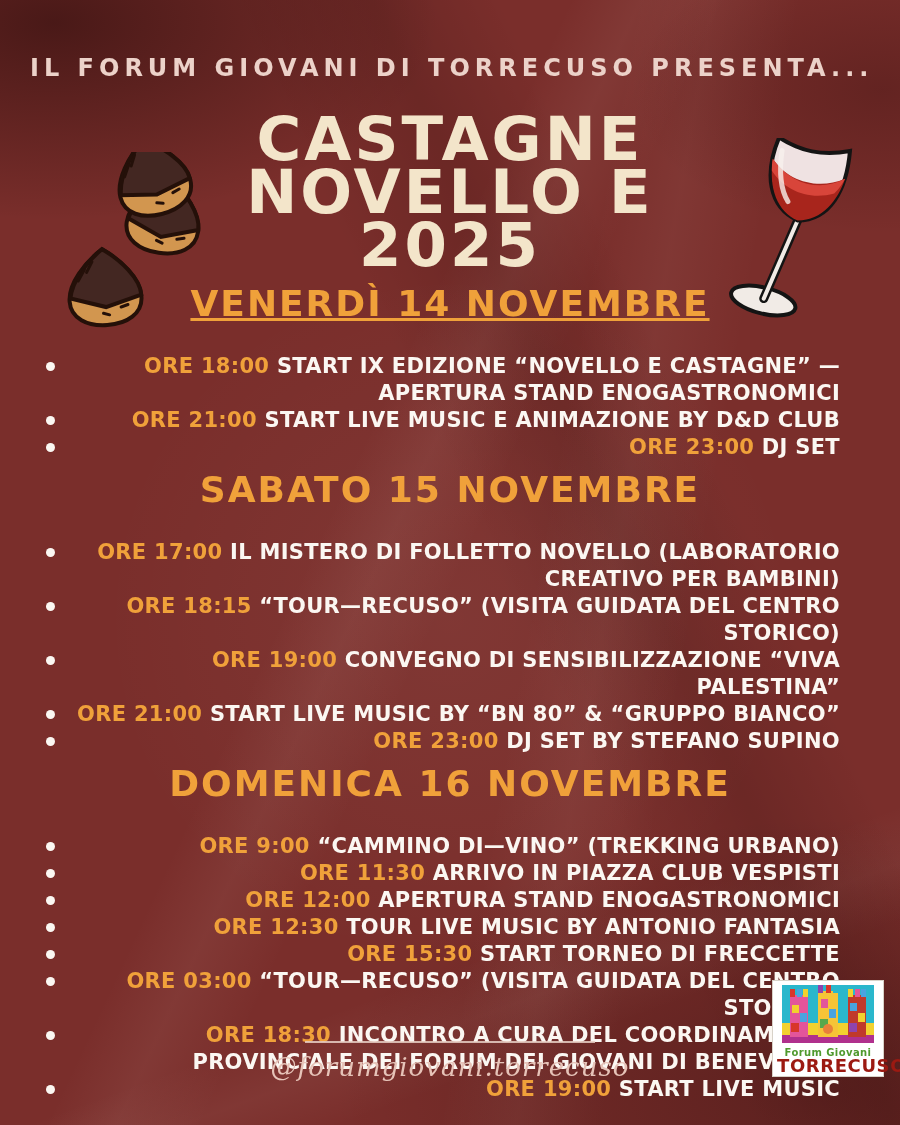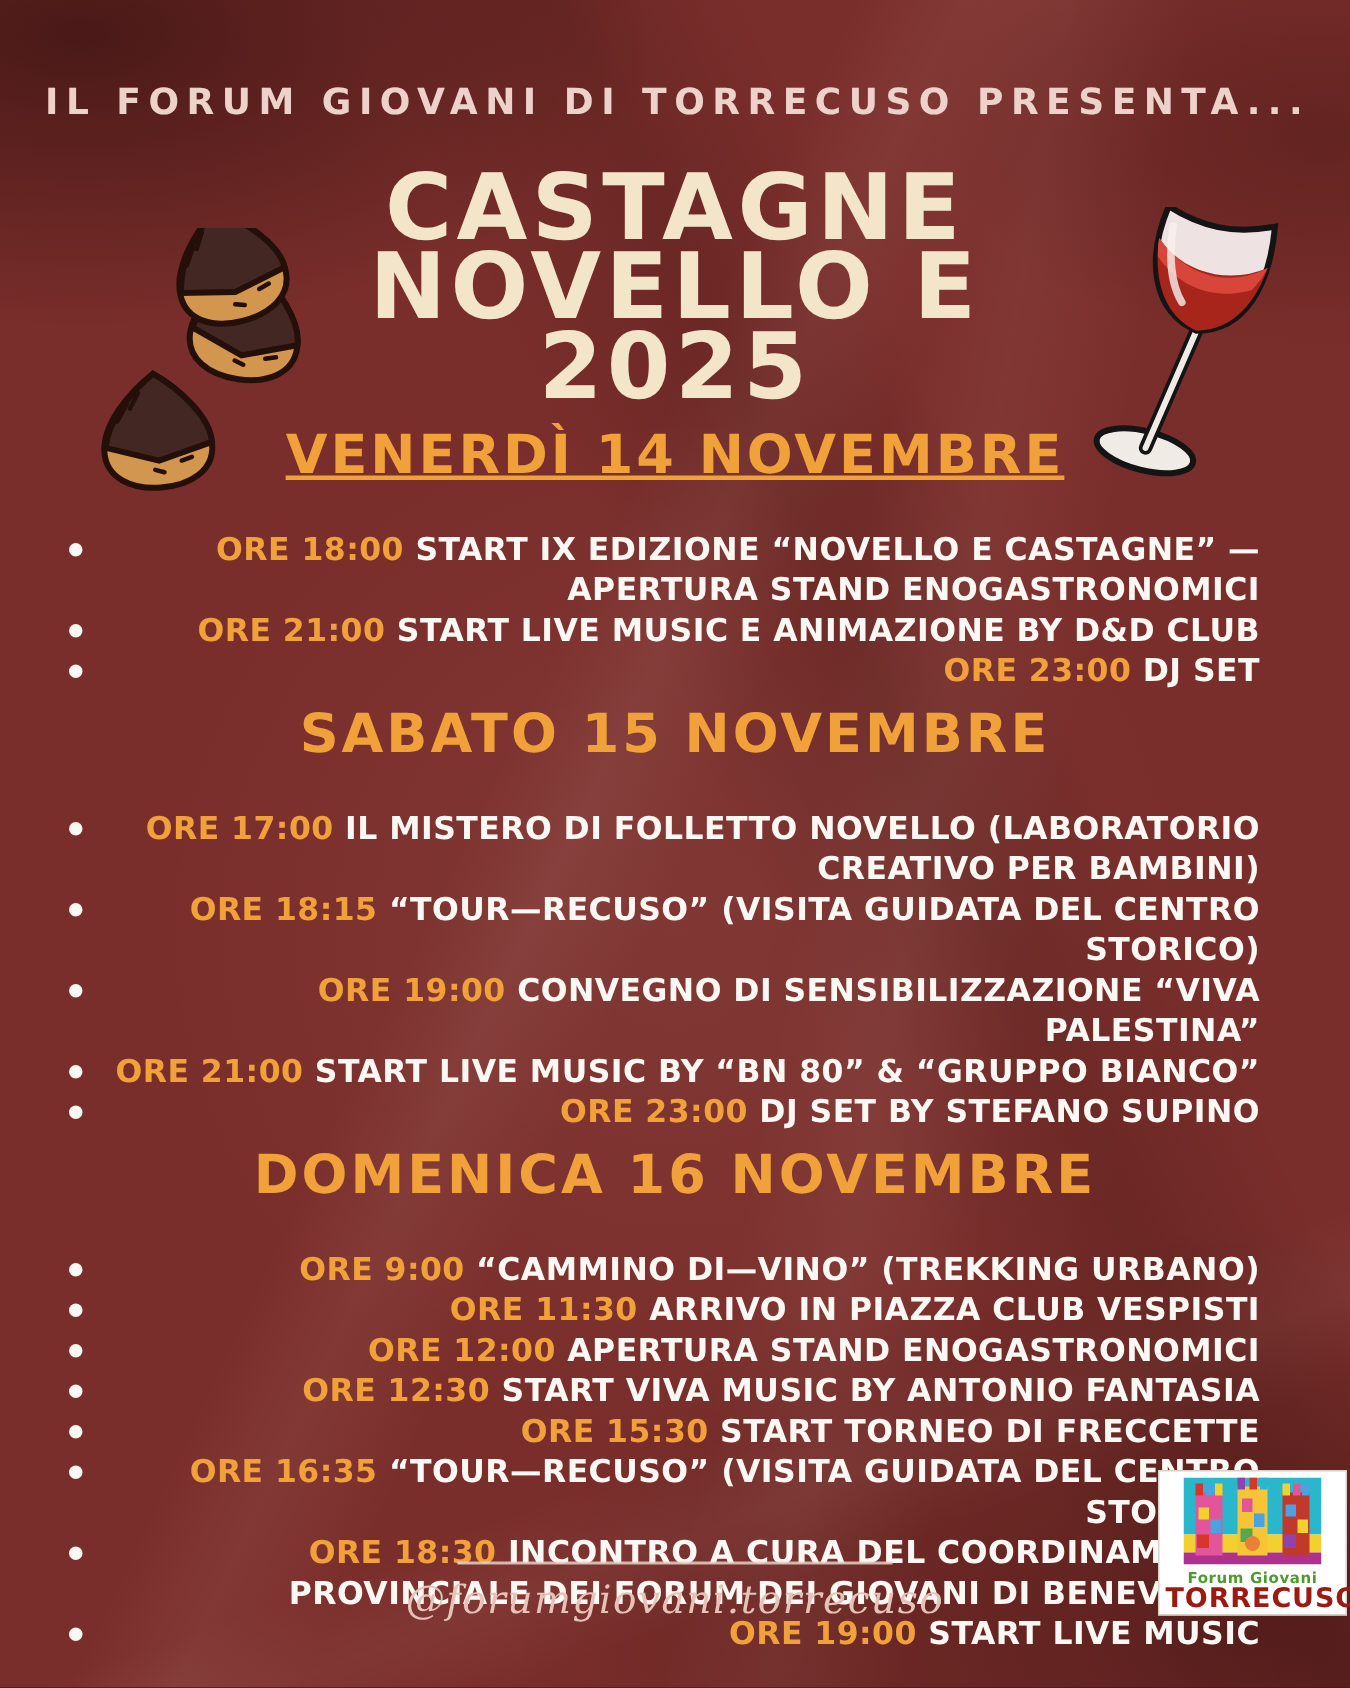--- a/index.html
+++ b/index.html
@@ -48,21 +48,21 @@
   .footer-divider{
     position:absolute;left:305px;top:1041px;width:290px;height:2px;
     background:#e8cfc4;opacity:.85;
   }
   .handle{
     position:absolute;left:0;right:0;top:1052px;text-align:center;
     font-family:"DejaVu Serif","Liberation Serif",serif;font-style:italic;
     font-size:26px;color:#e6c3b8;letter-spacing:1px;
   }
   .logo{
-    position:absolute;left:772px;top:980px;width:126px;background:#ffffff;
+    position:absolute;left:772px;top:980px;width:112px;background:#ffffff;
     border:1px solid #d8d2c8;padding:4px 4px 3px;box-sizing:border-box;text-align:center;
   }
   .logo-forum{font-size:10px;font-weight:bold;color:#4f9a2e;line-height:11px;letter-spacing:.4px;}
   .logo-town{font-size:18px;font-weight:bold;color:#9c1a12;line-height:15px;letter-spacing:.6px;}
 </style>
 </head>
 <body>
 
 <div class="poster">
 
@@ -184,32 +184,32 @@
 
   <li>
     <span class="bullet"></span>
     <span class="event-time">ORE 12:00</span>
     <span class="event-text"> APERTURA STAND ENOGASTRONOMICI</span>
   </li>
 
   <li>
     <span class="bullet"></span>
     <span class="event-time">ORE 12:30</span>
-    <span class="event-text"> START VIVA MUSIC BY ANTONIO FANTASIA</span>
+    <span class="event-text"> TOUR LIVE MUSIC BY ANTONIO FANTASIA</span>
   </li>
 
   <li>
     <span class="bullet"></span>
     <span class="event-time">ORE 15:30</span>
     <span class="event-text"> START TORNEO DI FRECCETTE</span>
   </li>
 
   <li>
     <span class="bullet"></span>
-    <span class="event-time">ORE 16:35</span>
+    <span class="event-time">ORE 03:00</span>
     <span class="event-text"> “TOUR—RECUSO” (VISITA GUIDATA DEL CENTRO STORICO)</span>
   </li>
 
   <li>
     <span class="bullet"></span>
     <span class="event-time">ORE 18:30</span>
     <span class="event-text"> INCONTRO A CURA DEL COORDINAMENTO PROVINCIALE DEI FORUM DEI GIOVANI DI BENEVENTO</span>
   </li>
 
   <li>

